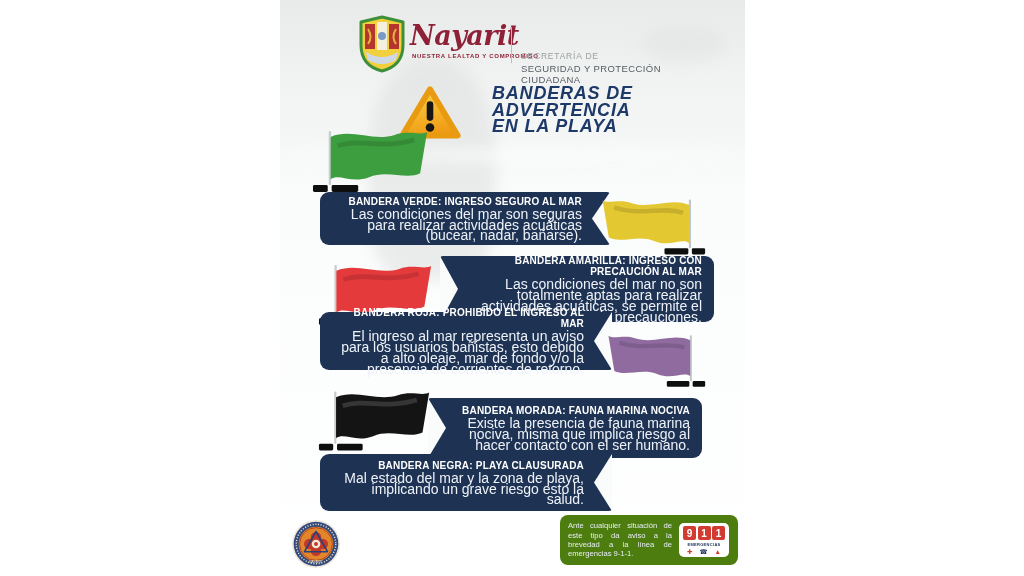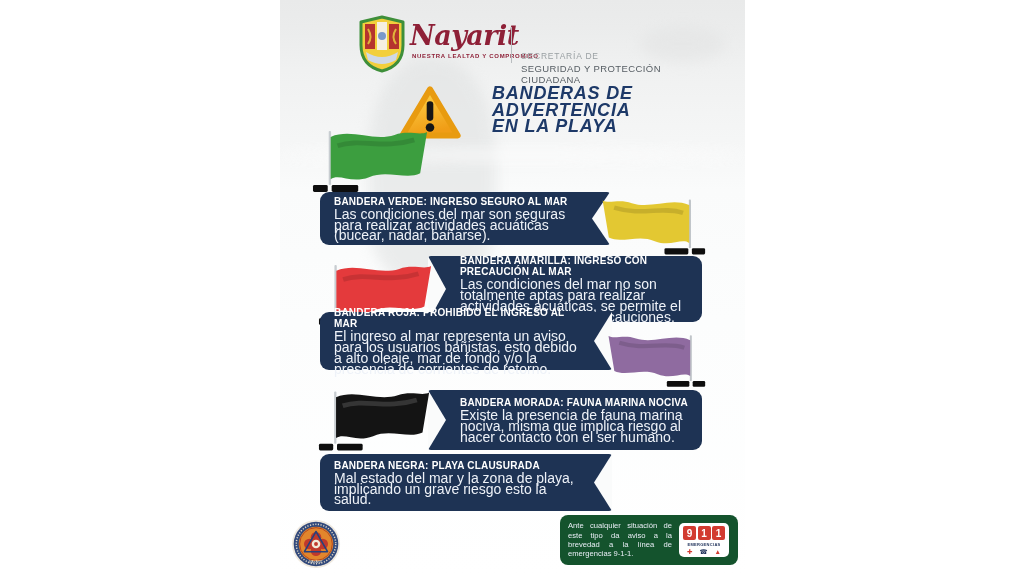--- a/index.html
+++ b/index.html
@@ -28,32 +28,32 @@
   
   .title-block { position:absolute; left:492px; top:85px;font-style:italic; }
   .title-line { font-size:18px; line-height:16.5px; font-weight:bold; letter-spacing:.8px; color:#1d3968; }
   .warn-tri { position:absolute; left:396px; top:84px; }
 
   
   .flag { position:absolute; }
   .flag.mirrored svg { transform:scaleX(-1); }
 
   
-  .banner { position:absolute; background:#1e3354; color:#ffffff; display:flex; flex-direction:column; justify-content:center; }
+  .banner { position:absolute; background:#1e3354; color:#ffffff; display:flex; flex-direction:column; justify-content:center;text-align:right; }
   .banner.notch-right { border-radius:9px 3px 3px 9px; padding:5px 28px 5px 14px; }
   .banner.notch-left  { border-radius:3px 9px 9px 3px; padding:5px 12px 5px 32px; }
   .notch { position:absolute; top:0; width:18px; height:100%; background:#fafbfb; }
   .banner.notch-right .notch { right:0; clip-path:polygon(100% 0, 0 50%, 100% 100%); }
   .banner.notch-left  .notch { left:0;  clip-path:polygon(0 0, 100% 50%, 0 100%); }
   .b-title { font-weight:bold; font-size:10px; letter-spacing:.2px; line-height:11px; }
   .b-desc  { font-size:14px; line-height:10.8px; margin-top:2px; color:#eef2f8; }
 
   
   .seal { position:absolute; left:291px; top:519px; }
-  .em-box { position:absolute; left:560px; top:515px; width:178px; height:50px; background:#14532d; border-radius:8px; display:flex; align-items:center; gap:7px; padding:5px 8px; }
+  .em-box { position:absolute; left:560px; top:515px; width:178px; height:50px; background:#4d7c0f; border-radius:8px; display:flex; align-items:center; gap:7px; padding:5px 8px; }
   .em-text { width:104px; font-size:7.6px; line-height:9.3px; color:#e9eef6; text-align:justify; }
   .logo911 { width:50px; background:#ffffff; border-radius:5px; padding:3px 3px 2px 3px; }
   .digits { display:flex; gap:1.5px; justify-content:center; }
   .digit { width:13px; height:14px; background:#d23b30; color:#ffffff; font-weight:bold; font-size:10px; display:flex; align-items:center; justify-content:center; border-radius:2px; }
   .em-label { font-size:4px; color:#22345c; font-weight:bold; text-align:center; letter-spacing:.3px; margin-top:1.5px; }
   .icons911 { display:flex; justify-content:space-between; padding:0 5px; font-size:6.5px; line-height:7px; margin-top:1px; }
   .ic-red { color:#d23b30; } .ic-blue { color:#22345c; }
 </style>
 </head>
 <body>
@@ -118,21 +118,21 @@
 
   <div class="flag mirrored" style="left:600px;top:198px;">
     <svg width="106" height="58" viewBox="0 0 120 64">
       <rect x="17" y="1" width="2.4" height="55" rx="1" fill="#c0c5c9"></rect>
       <path d="M19 7 C 40 -2, 62 12, 84 5 C 98 0, 110 6, 117 2 L 110 44 C 96 51, 76 40, 58 48 C 40 55, 28 44, 19 50 Z" fill="#e3c832"></path>
       <path d="M26 16 C 50 8, 72 20, 104 10" stroke="#000" opacity="0.12" fill="none" stroke-width="5"></path>
       <rect x="1" y="56" width="15" height="7" rx="1.5" fill="#0e0e0e"></rect>
       <rect x="20" y="56" width="27" height="7" rx="1.5" fill="#0e0e0e"></rect>
     </svg>
   </div>
-  <div class="banner notch-left" style="left:428px;top:256px;width:274px;height:66px;">
+  <div class="banner notch-left" style="left:440px;top:256px;width:274px;height:66px;">
     <div class="notch"></div>
     <div class="b-title">BANDERA AMARILLA: INGRESO CON PRECAUCIÓN AL MAR</div>
     <div class="b-desc">Las condiciones del mar no son totalmente aptas para realizar actividades acuáticas, se permite el ingreso extremando precauciones.</div>
   </div>
 
   <div class="flag" style="left:318px;top:264px;">
     <svg width="116" height="62" viewBox="0 0 120 64">
       <rect x="17" y="1" width="2.4" height="55" rx="1" fill="#c8cdd1"></rect>
       <path d="M19 7 C 40 -2, 62 12, 84 5 C 98 0, 110 6, 117 2 L 110 44 C 96 51, 76 40, 58 48 C 40 55, 28 44, 19 50 Z" fill="#e43a3c"></path>
       <path d="M26 16 C 50 8, 72 20, 104 10" stroke="#000" opacity="0.12" fill="none" stroke-width="5"></path>
@@ -148,21 +148,21 @@
 
   <div class="flag mirrored" style="left:606px;top:332px;">
     <svg width="100" height="58" viewBox="0 0 120 64">
       <rect x="17" y="1" width="2.4" height="55" rx="1" fill="#c0c5c9"></rect>
       <path d="M19 7 C 40 -2, 62 12, 84 5 C 98 0, 110 6, 117 2 L 110 44 C 96 51, 76 40, 58 48 C 40 55, 28 44, 19 50 Z" fill="#8f6ba0"></path>
       <path d="M26 16 C 50 8, 72 20, 104 10" stroke="#000" opacity="0.12" fill="none" stroke-width="5"></path>
       <rect x="1" y="56" width="15" height="7" rx="1.5" fill="#0e0e0e"></rect>
       <rect x="20" y="56" width="27" height="7" rx="1.5" fill="#0e0e0e"></rect>
     </svg>
   </div>
-  <div class="banner notch-left" style="left:428px;top:390px;width:274px;height:60px;">
+  <div class="banner notch-left" style="left:428px;top:398px;width:274px;height:60px;">
     <div class="notch"></div>
     <div class="b-title">BANDERA MORADA: FAUNA MARINA NOCIVA</div>
     <div class="b-desc">Existe la presencia de fauna marina nociva, misma que implica riesgo al hacer contacto con el ser humano.</div>
   </div>
 
   <div class="flag" style="left:318px;top:390px;">
     <svg width="114" height="62" viewBox="0 0 120 64">
       <rect x="17" y="1" width="2.4" height="55" rx="1" fill="#c8cdd1"></rect>
       <path d="M19 7 C 40 -2, 62 12, 84 5 C 98 0, 110 6, 117 2 L 110 44 C 96 51, 76 40, 58 48 C 40 55, 28 44, 19 50 Z" fill="#141414"></path>
       <path d="M26 16 C 50 8, 72 20, 104 10" stroke="#fff" opacity="0.14" fill="none" stroke-width="5"></path>

